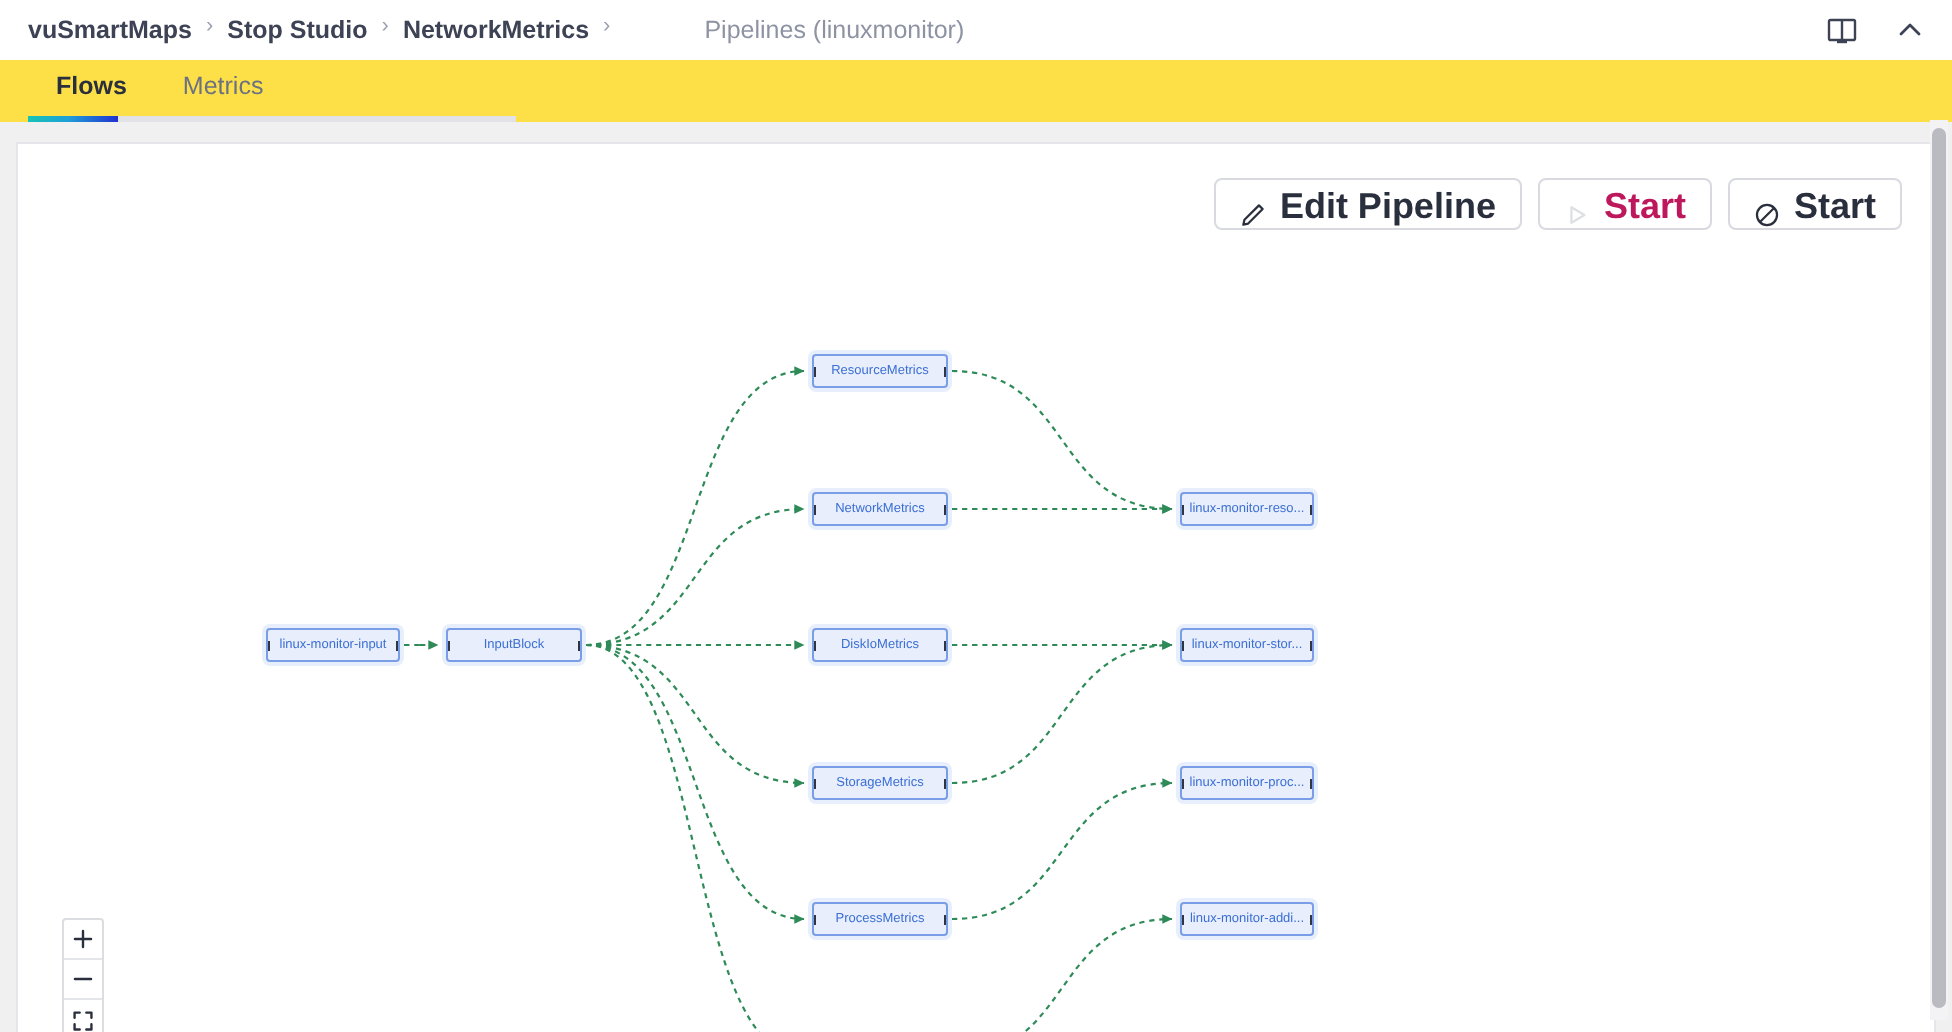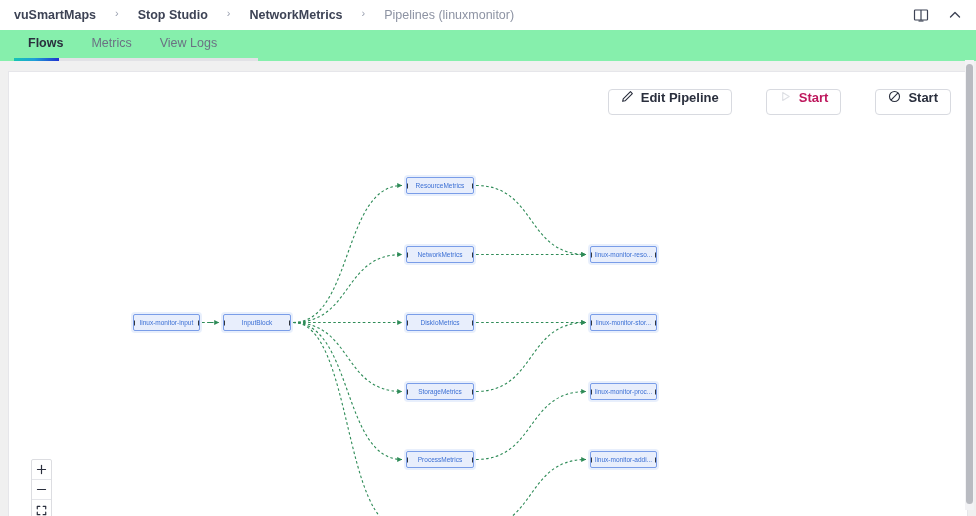--- a/index.html
+++ b/index.html
@@ -19,32 +19,33 @@
     background: #ffffff;
     display: flex;
     align-items: center;
     padding: 0 12px 0 14px;
     position: relative;
   }
   .breadcrumb {
     display: flex;
     align-items: flex-start;
     font-size: 12.5px;
-    gap: 12px;
+    gap: 0px;
   }
   .crumb {
     color: #3d4355;
     font-weight: bold;
     white-space: nowrap;
     cursor: pointer;
   }
   .crumb.last {
     color: #8d93a3;
     font-weight: normal;
     cursor: default;
+    margin-left: 40px;
   }
   .crumb-sep {
     color: #9aa0b0;
     font-size: 11px;
     padding: 0 7px;
     line-height: 1;
     user-select: none;
   }
   .topbar-actions {
     position: absolute;
@@ -58,21 +59,21 @@
   .topbar-icon {
     width: 18px; height: 18px;
     display: flex; align-items: center; justify-content: center;
     cursor: pointer;
     color: #3d4355;
   }
 
   
   .tabbar {
     height: 31px;
-    background: #86efac;
+    background: #fde047;
     display: flex;
     align-items: flex-start;
     padding-left: 14px;
     position: relative;
   }
   .tab {
     font-size: 12.5px;
     color: #6b7183;
     padding: 6px 14px 8px 14px;
     cursor: pointer;
@@ -118,29 +119,28 @@
     display: flex;
     gap: 8px;
     z-index: 20;
   }
   .fbtn {
     height: 26px;
     background: #ffffff;
     border: 1px solid #d8dae0;
     border-radius: 4px;
     display: flex;
-    align-items: flex-start;
+    align-items: flex-end;
     gap: 7px;
     padding: 0 12px;
-    font-size: 13px;
+    font-size: 18px;
     font-weight: bold;
     color: #2a2f3d;
     cursor: pointer;
     white-space: nowrap;
-    margin-left: 26px;
   }
   .fbtn svg { display: block; }
   .fbtn.disabled {
     color: #be185d;
     cursor: default;
   }
   .fbtn.disabled svg { opacity: .45; }
 
   
   .flow-area {
@@ -248,21 +248,20 @@
         <polyline points="2.5,9 7,4.5 11.5,9"></polyline>
       </svg>
     </div>
   </div>
 </div>
 
 <div class="tabbar">
   <div id="tabs-host" style="display:flex;">
       <div class="tab active">Flows</div>
       <div class="tab">Metrics</div>
-      <div class="tab">View Logs</div>
     </div>
   <div class="tab-underline-track"></div>
   <div class="tab-underline-active"></div>
 </div>
 
 <div class="canvas-wrap">
 
   <div class="flow-toolbar">
     <div class="fbtn">
       <span>

